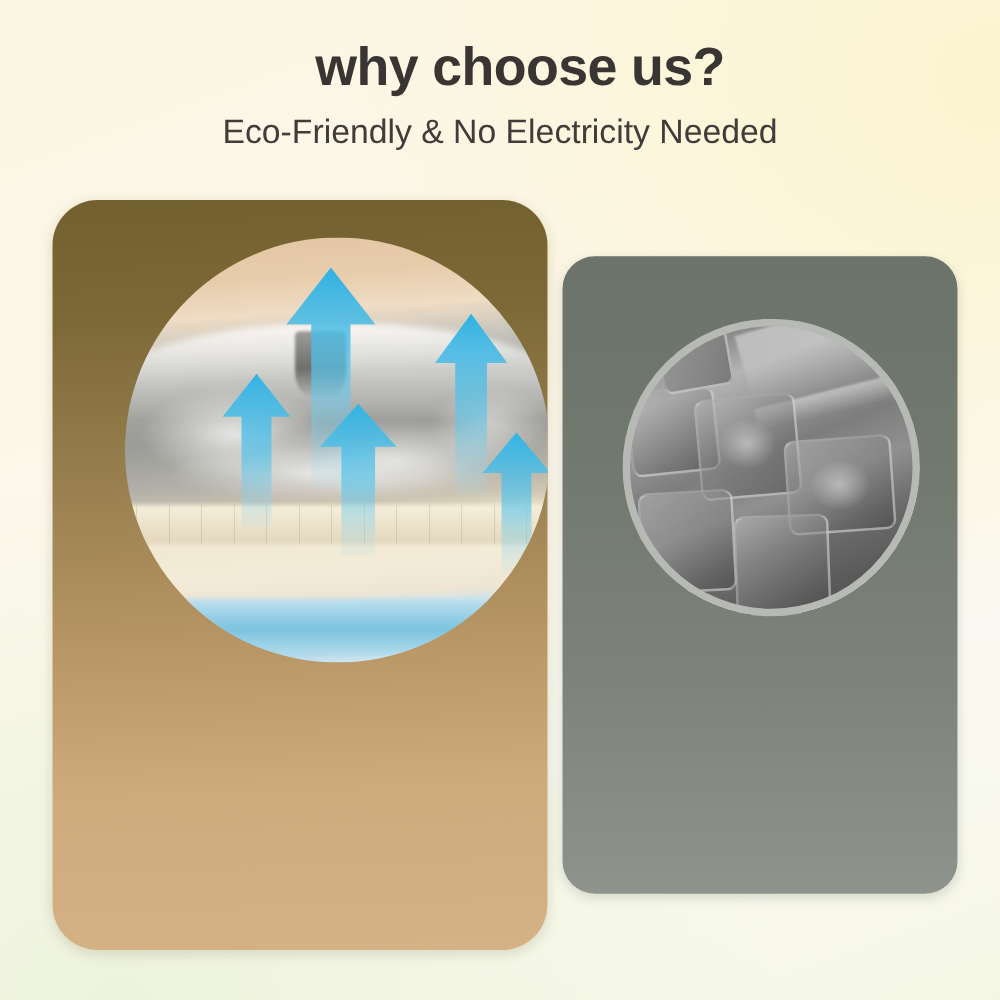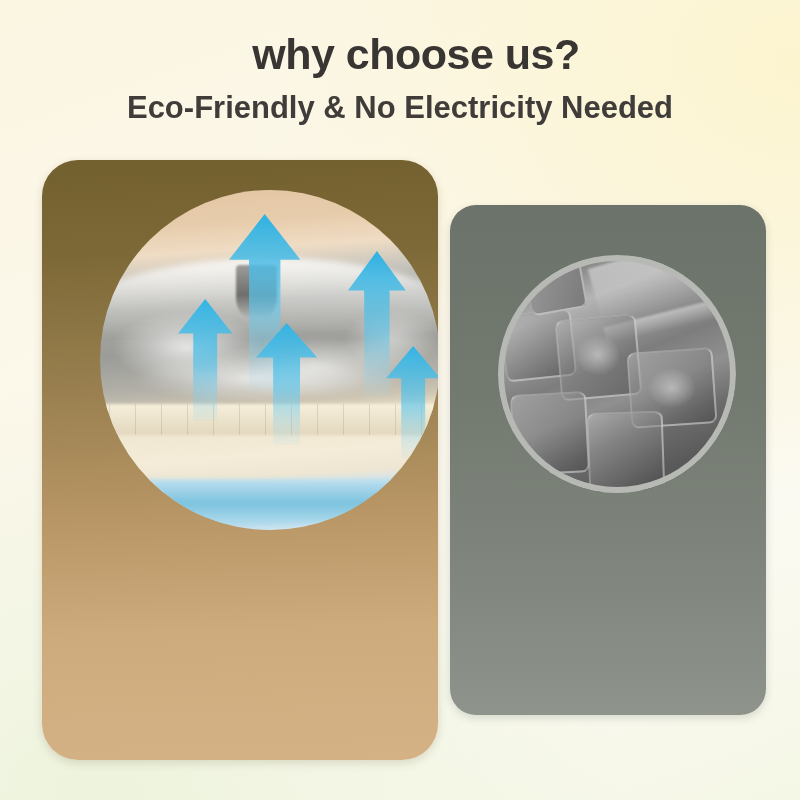--- a/index.html
+++ b/index.html
@@ -19,21 +19,21 @@
       linear-gradient(160deg, #fbf6e2 0%, #fcf8ec 45%, #fbfaf2 72%, #f5f7e6 100%);
   }
 
   
   .header { position:absolute; left:0; top:0; width:800px; text-align:center; }
   .title {
     font-size:43px; font-weight:bold; letter-spacing:-0.5px;
     color:#383533; padding-top:30px; line-height:1.15;padding-left:32px;
   }
   .subtitle {
-    font-size:31px; font-weight:bold; color:#3f3c3a;
+    font-size:27px; font-weight:normal; color:#3f3c3a;
     padding-top:10px; line-height:1.2;
   }
 
   
   .card { position:absolute; overflow:hidden; }
 
   .card-ours {
     left:42px; top:160px; width:396px; height:600px;
     border-radius:36px;
     background:linear-gradient(178deg,#73602f 0%, #7d6937 16%, #9a8050 38%,

